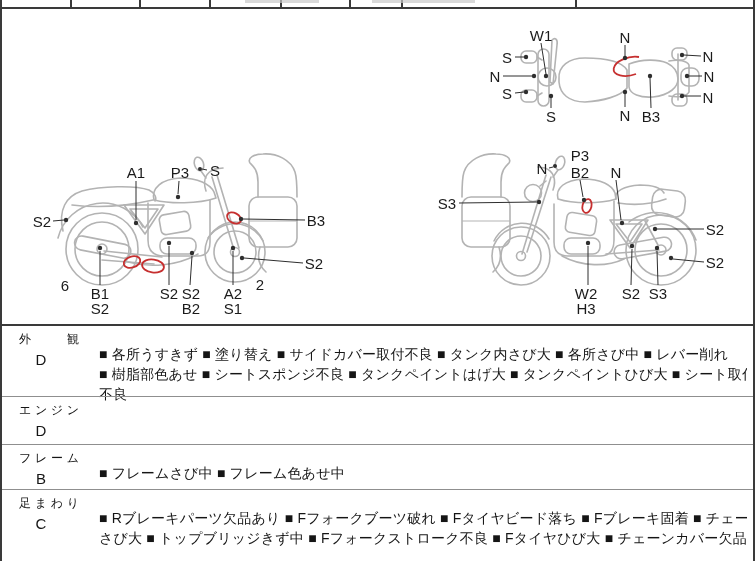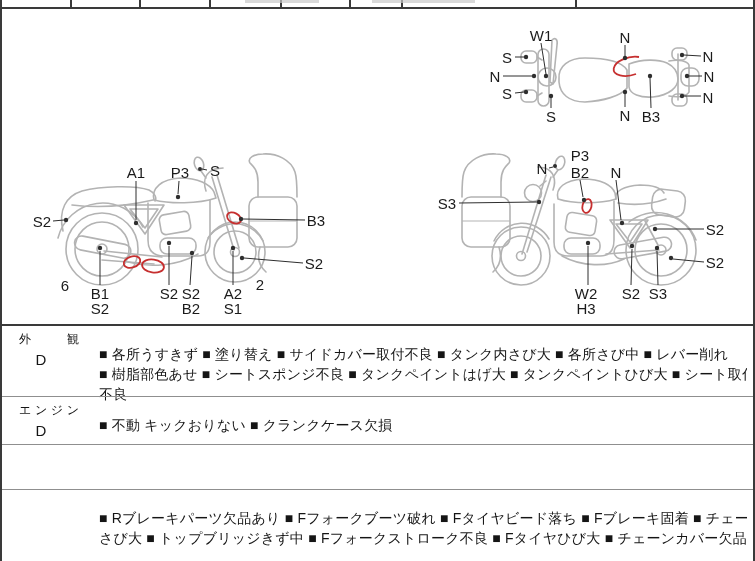--- a/index.html
+++ b/index.html
@@ -268,30 +268,38 @@
       <div class="tline">不良</div>
     </div>
   </div>
   <div class="rowdiv" style="top:396px;"></div>
 
   <div class="trow" style="top:397px;height:47px;">
     <div class="hdr">
       <div class="hlabel">エンジン</div>
       <div class="grade">D</div>
     </div>
+  </div>
+  <div class="rowdiv" style="top:444px;"></div>
+
+  <div class="trow" style="top:445px;height:44px;">
+    <div class="hdr">
+      <div class="hlabel">フレーム</div>
+      <div class="grade">B</div>
+    </div>
     <div class="content">
-      <div class="tline">■ 不動 キックおりない ■ クランクケース欠損</div>
-    </div>
-  </div>
-  <div class="rowdiv" style="top:444px;"></div>
-
-  <div class="trow" style="top:445px;height:44px;">
+      <div class="tline">■ フレームさび中 ■ フレーム色あせ中</div>
+    </div>
   </div>
   <div class="rowdiv" style="top:489px;"></div>
 
   <div class="trow" style="top:490px;height:71px;">
+    <div class="hdr">
+      <div class="hlabel">足まわり</div>
+      <div class="grade">C</div>
+    </div>
     <div class="content">
       <div class="tline">■ Rブレーキパーツ欠品あり ■ Fフォークブーツ破れ ■ Fタイヤビード落ち ■ Fブレーキ固着 ■ チェーン</div>
       <div class="tline">さび大 ■ トップブリッジきず中 ■ Fフォークストローク不良 ■ Fタイヤひび大 ■ チェーンカバー欠品</div>
     </div>
   </div>
 
 </div>
 
 </body></html>

